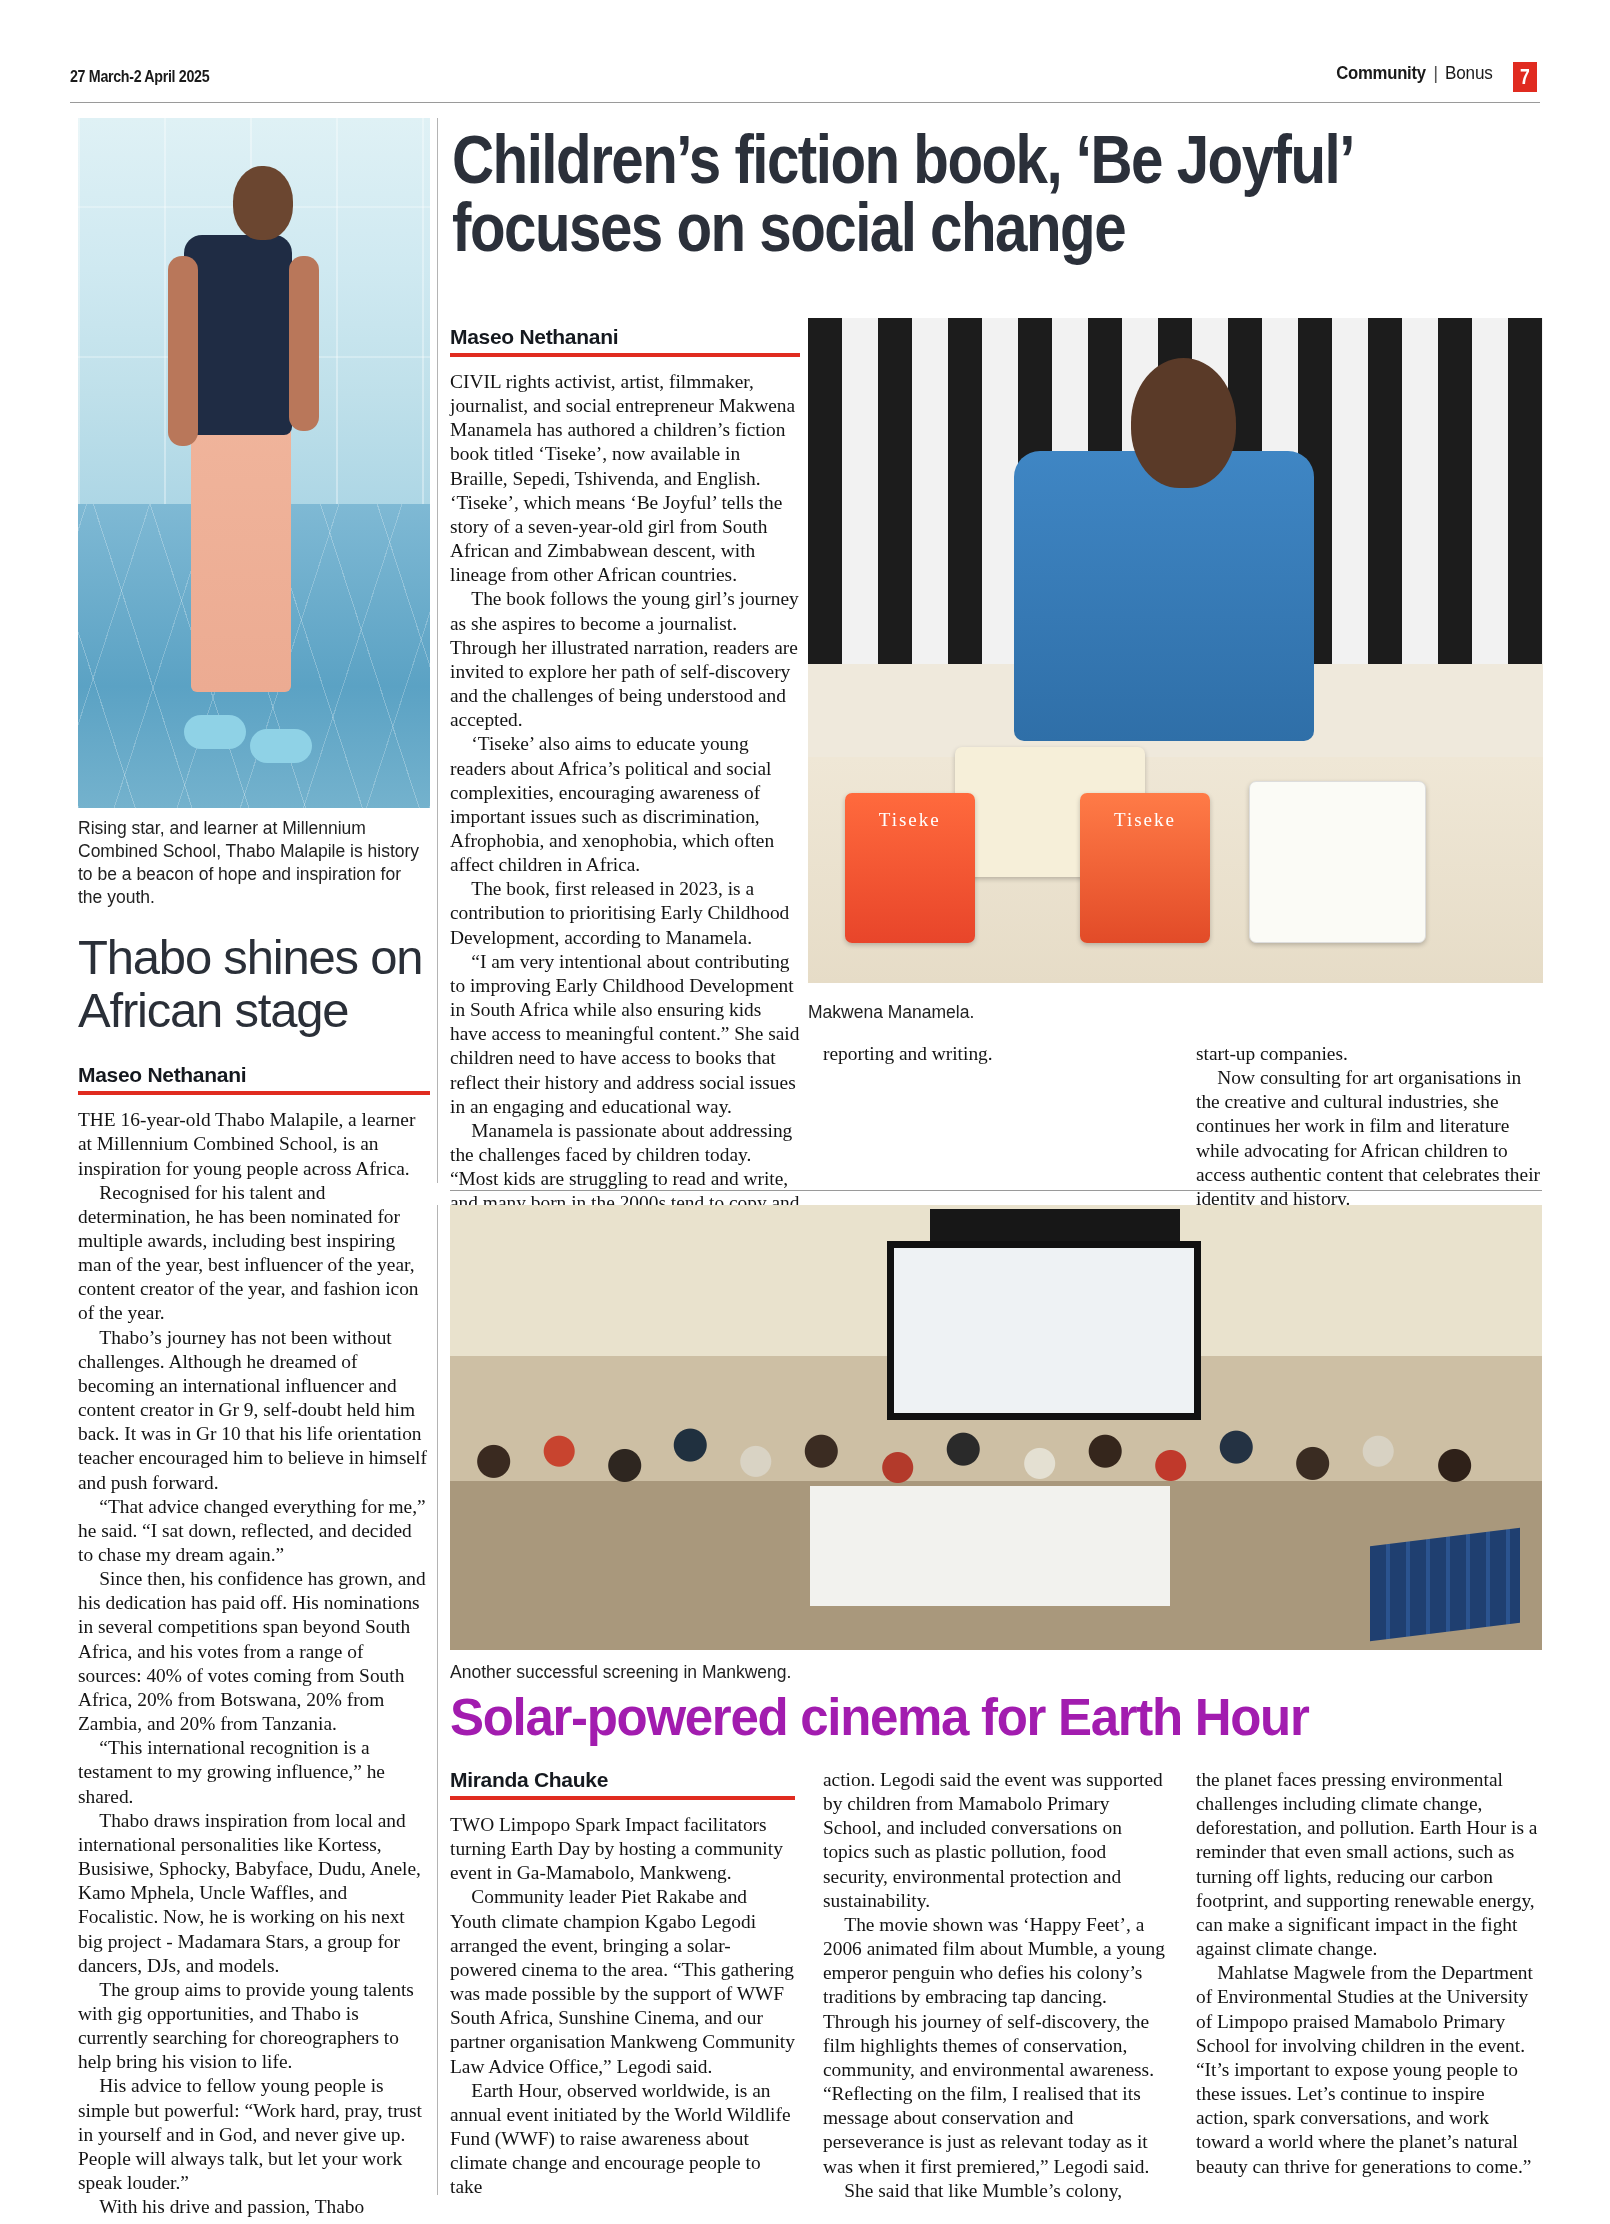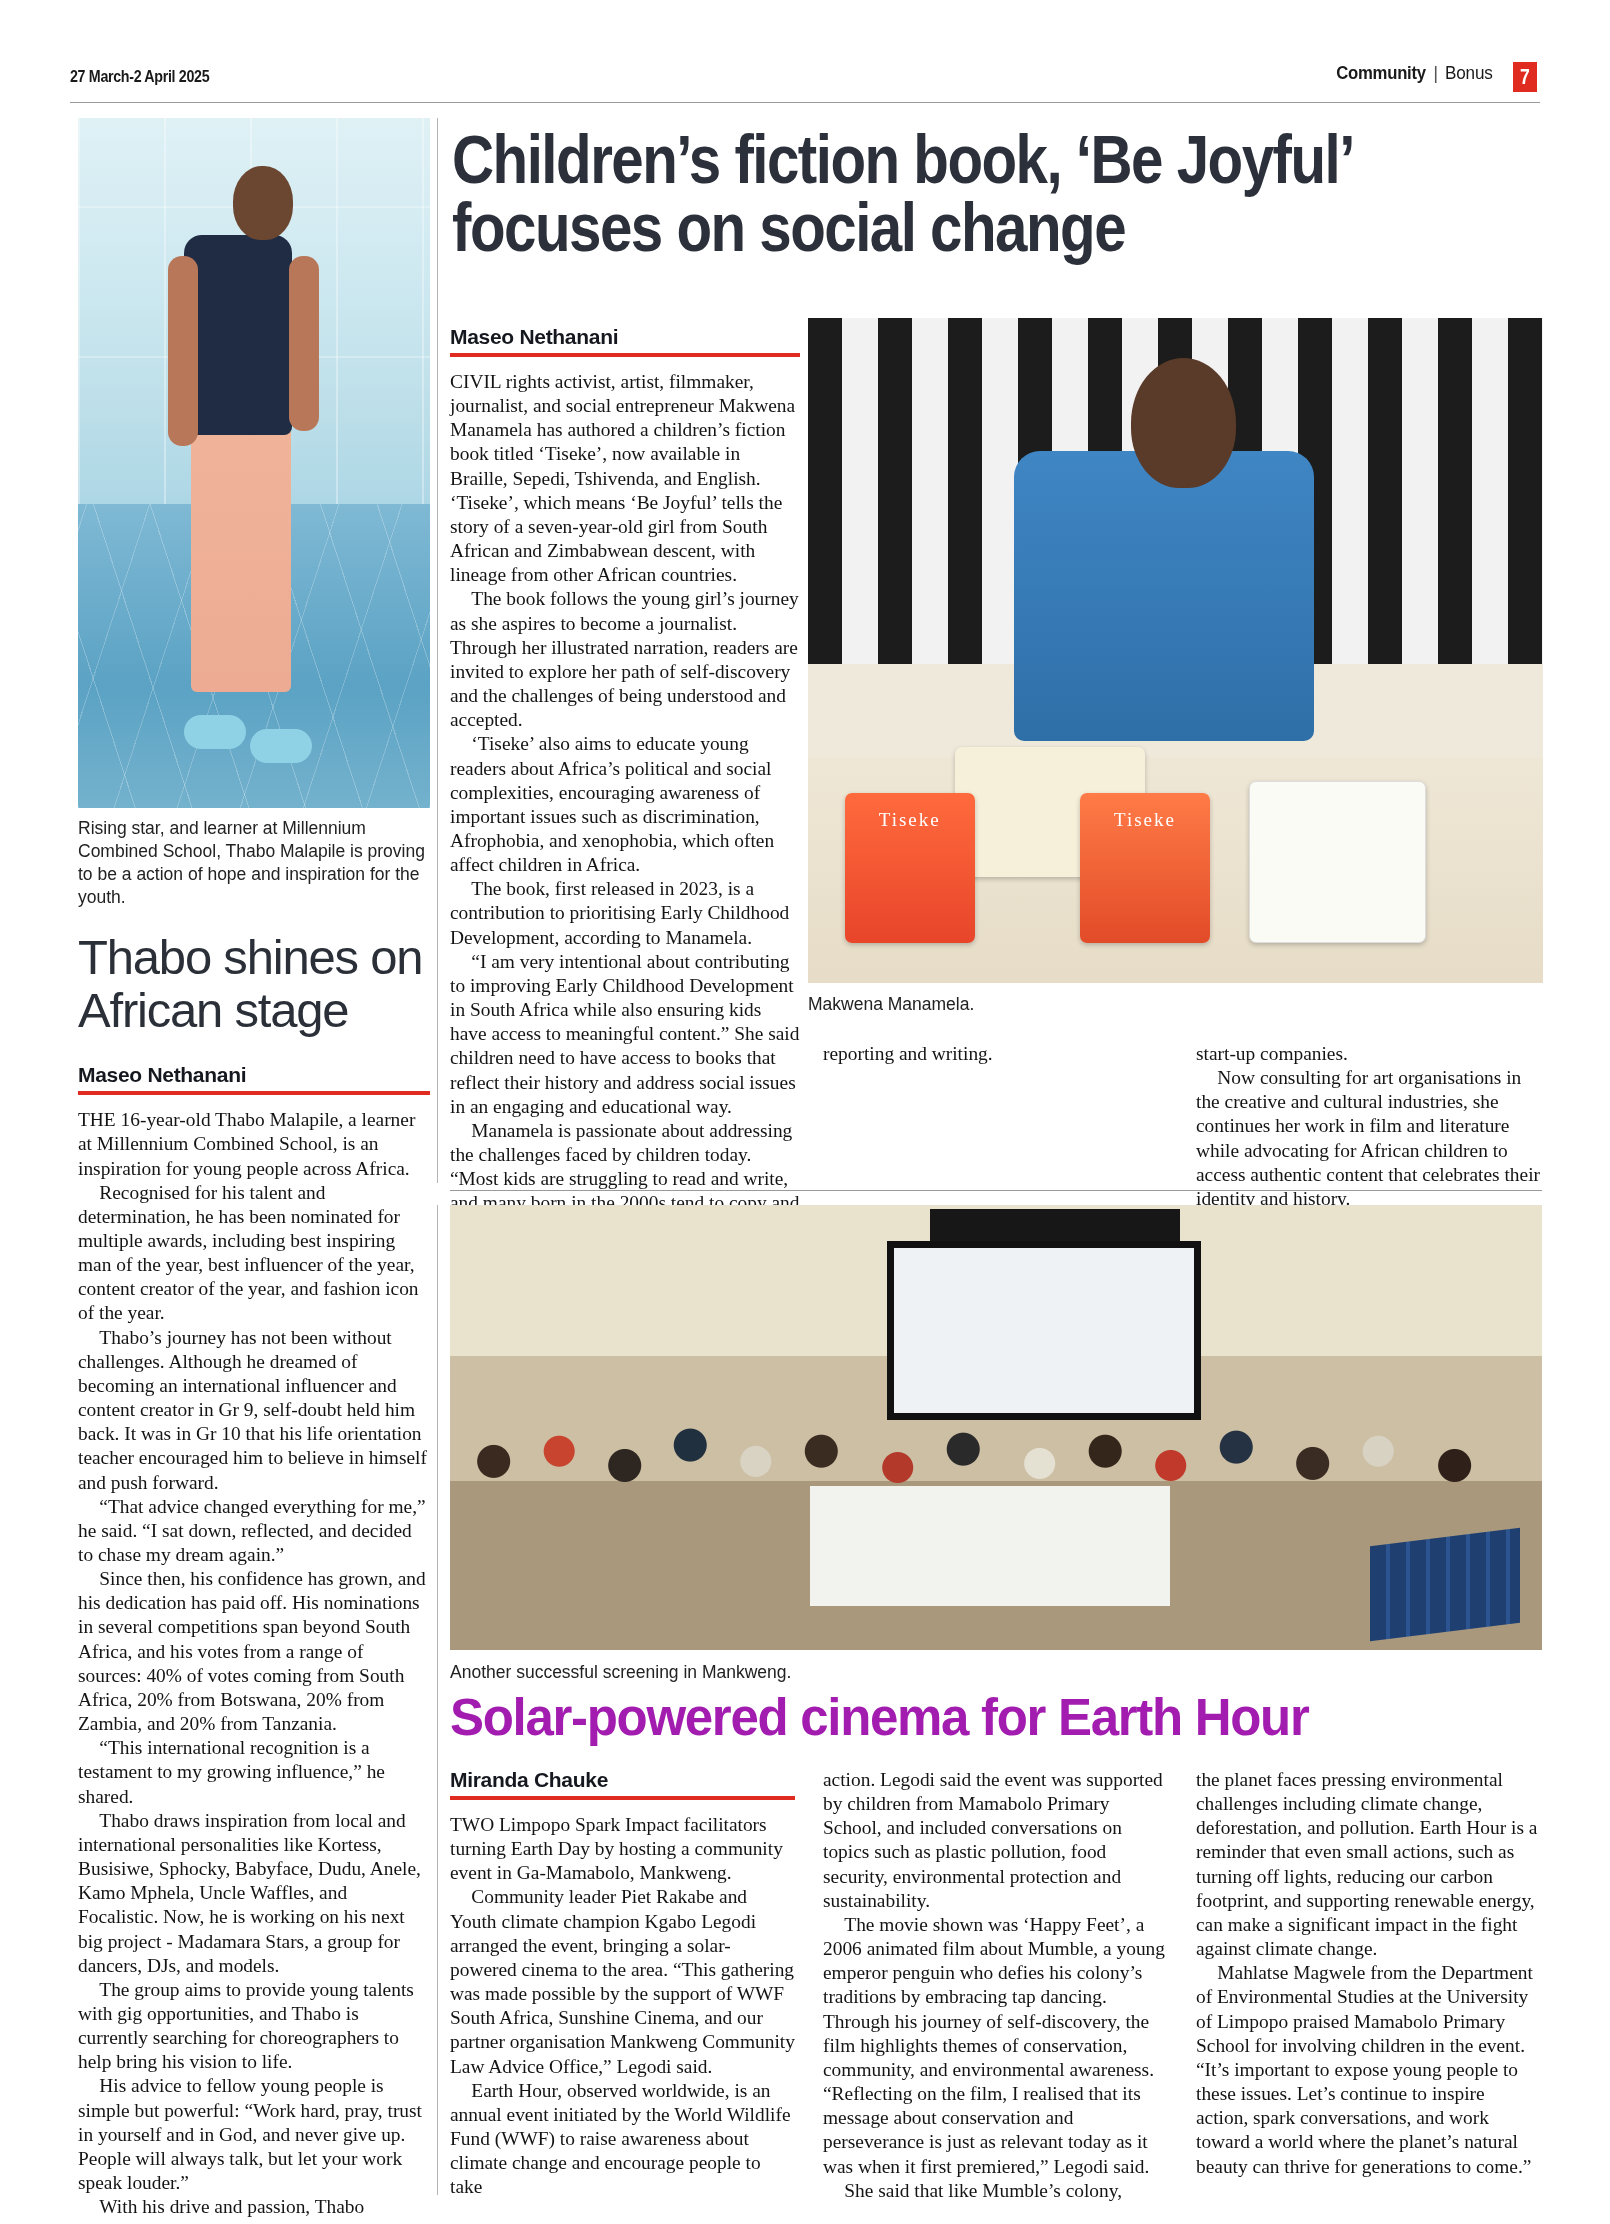--- a/index.html
+++ b/index.html
@@ -114,21 +114,21 @@
     transform-origin:left top;
   }
 
   
   .col2{position:absolute;left:450px;top:325px;width:350px;}
   .col3{position:absolute;left:808px;top:318px;width:735px;}
 
   .photo2{width:735px;height:665px;}
   .cap2{
     font-family:"Liberation Sans", sans-serif;
-    font-size:17.5px;line-height:1.3;color:#222;margin-top:10px;
+    font-size:17.5px;line-height:1.3;color:#222;margin-top:18px;
   }
 
   
   .lower-strip{position:absolute;left:450px;top:1042px;width:1092px;
     display:flex;gap:28px;}
   .lower-strip .lcol{width:345px;}
 
   .hrule{position:absolute;background:#9a9a9a;height:1px;}
 
   
@@ -252,21 +252,21 @@
       <div class="floor"></div>
       <div class="person-legs"></div>
       <div class="person-top"></div>
       <div class="person-arm-l"></div>
       <div class="person-arm-r"></div>
       <div class="person-head"></div>
       <div class="shoe-l"></div>
       <div class="shoe-r"></div>
     </div>
 
-    <div class="photo-caption">Rising star, and learner at Millennium Combined School, Thabo Malapile is proving to be a action of hope and inspiration for the youth.</div>
+    <div class="photo-caption">Rising star, and learner at Millennium Combined School, Thabo Malapile is history to be a beacon of hope and inspiration for the youth.</div>
 
     <div class="kicker-head">Thabo shines on African stage</div>
 
     <div class="byline">Maseo Nethanani</div>
     <div class="byline-rule"></div>
 
     <div class="body-text">
       <p>THE 16-year-old Thabo Malapile, a learner at Millennium Combined School, is an inspiration for young people across Africa.</p>
       <p>Recognised for his talent and determination, he has been nominated for multiple awards, including best inspiring man of the year, best influencer of the year, content creator of the year, and fashion icon of the year.</p>
       <p>Thabo’s journey has not been without challenges. Although he dreamed of becoming an international influencer and content creator in Gr 9, self-doubt held him back. It was in Gr 10 that his life orientation teacher encouraged him to believe in himself and push forward.</p>

